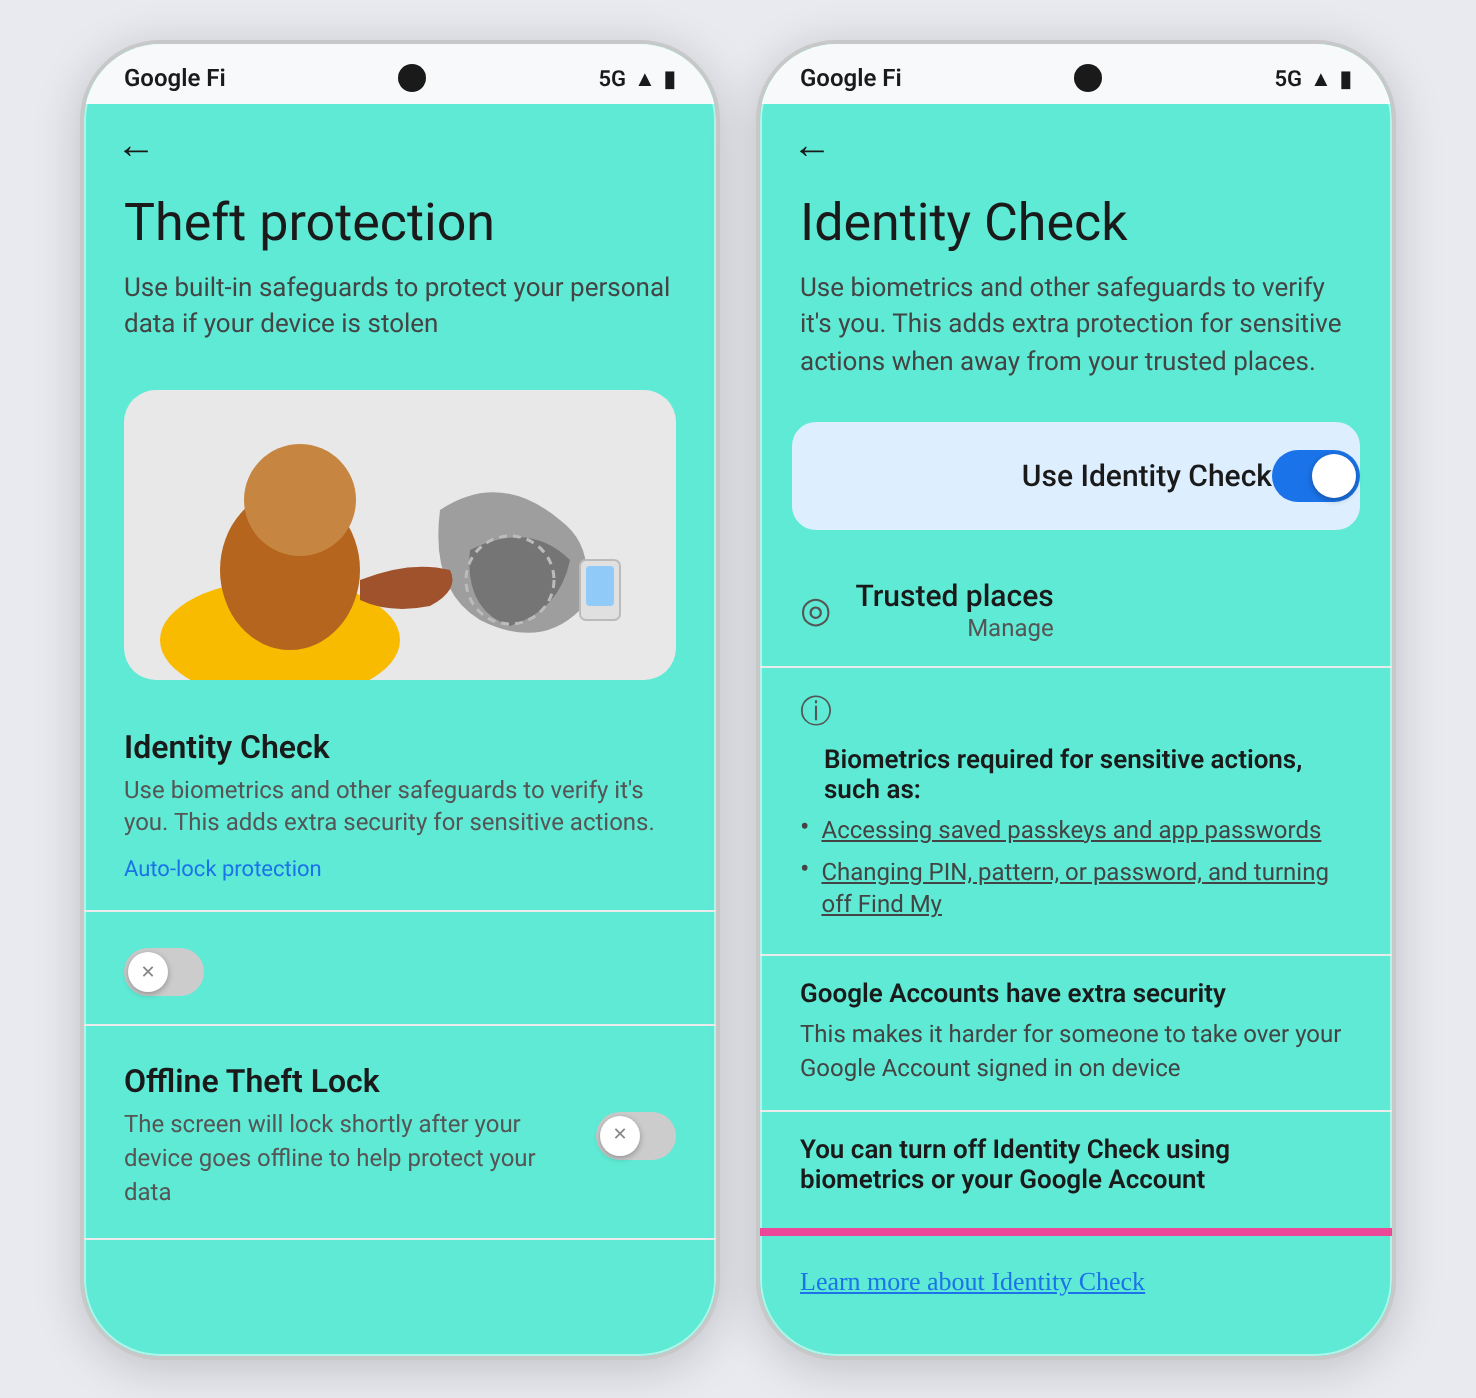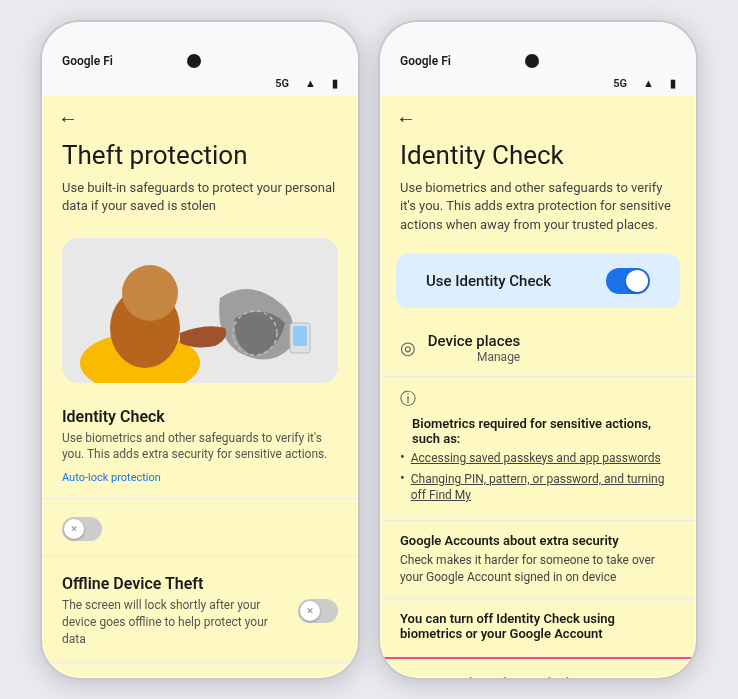--- a/index.html
+++ b/index.html
@@ -13,21 +13,21 @@
       padding: 20px;
     }
     .phones-container {
       display: flex;
       gap: 18px;
       align-items: center;
     }
     .phone {
       width: 320px;
       height: 660px;
-      background: #fef9c3;
+      background: #5eead4;
       border-radius: 40px;
       border: 2px solid #c8c8c8;
       box-shadow: 0 4px 24px rgba(0,0,0,0.18), inset 0 0 0 1px rgba(255,255,255,0.5);
       overflow: hidden;
       position: relative;
       display: flex;
       flex-direction: column;
     }
     .phone-status-bar {
       display: flex;
@@ -42,23 +42,22 @@
     }
     .phone-notch {
       width: 14px;
       height: 14px;
       background: #1a1a1a;
       border-radius: 50%;
     }
     .status-icons {
       display: flex;
       align-items: center;
-      gap: 16px;
+      gap: 4px;
       font-size: 11px;
-      margin-top: 45px;
     }
     .phone-content {
       flex: 1;
       overflow: hidden;
       display: flex;
       flex-direction: column;
     }
     .back-arrow {
       padding: 8px 16px 4px 16px;
       font-size: 20px;
@@ -165,24 +164,24 @@
     }
     .identity-subtitle {
       font-size: 13px;
       color: #444;
       line-height: 1.4;
     }
     .identity-toggle-card {
       margin: 4px 16px 12px 16px;
       background: #ddeeff;
       border-radius: 12px;
-      padding: 14px 30px;
-      display: flex;
-      align-items: center;
-      justify-content: space-between;
+      padding: 14px 0;
+      display: flex;
+      align-items: center;
+      justify-content: flex-end;
     }
     .identity-toggle-label {
       font-size: 15px;
       font-weight: 500;
       color: #1a1a1a;
     }
     .toggle-on {
       width: 44px;
       height: 26px;
       background: #1a73e8;
@@ -273,21 +272,21 @@
       color: #1a1a1a;
       margin-bottom: 4px;
     }
     .extra-security-text {
       font-size: 12px;
       color: #444;
       line-height: 1.4;
     }
     .turn-off-section {
       padding: 12px 20px;
-      border-bottom: 2px solid #ec4899;
+      border-bottom: 4px solid #ec4899;
     }
     .turn-off-title {
       font-size: 13px;
       font-weight: 600;
       color: #1a1a1a;
       margin-bottom: 4px;
     }
     .turn-off-text {
       font-size: 12px;
       color: #444;
@@ -315,21 +314,21 @@
       <div class="status-icons">
         <span>5G</span>
         <span>▲</span>
         <span>▮</span>
       </div>
     </div>
     <div class="phone-content theft-screen">
       <div class="back-arrow">←</div>
       <div class="theft-header">
         <div class="theft-title">Theft protection</div>
-        <div class="theft-subtitle">Use built-in safeguards to protect your personal data if your saved is stolen</div>
+        <div class="theft-subtitle">Use built-in safeguards to protect your personal data if your device is stolen</div>
       </div>
 
       <div class="theft-image">
         <svg width="100%" height="100%" viewBox="0 0 260 145" xmlns="http://www.w3.org/2000/svg">
 
           <rect width="260" height="145" fill="#e8e8e8" rx="16"></rect>
 
           <ellipse cx="70" cy="125" rx="60" ry="30" fill="#f9bb00"></ellipse>
 
           <ellipse cx="75" cy="90" rx="35" ry="40" fill="#b5651d"></ellipse>
@@ -359,21 +358,21 @@
         <div class="toggle-row">
           <div class="toggle-off">
             <div class="toggle-off-knob">✕</div>
           </div>
         </div>
       </div>
 
       <div class="section-item">
         <div class="toggle-row">
           <div style="flex:1; padding-right:12px;">
-            <div class="section-title">Offline Device Theft</div>
+            <div class="section-title">Offline Theft Lock</div>
             <div class="section-desc">The screen will lock shortly after your device goes offline to help protect your data</div>
           </div>
           <div class="toggle-off">
             <div class="toggle-off-knob">✕</div>
           </div>
         </div>
       </div>
     </div>
   </div>
 
@@ -397,43 +396,43 @@
       <div class="identity-toggle-card">
         <span class="identity-toggle-label">Use Identity Check</span>
         <div class="toggle-on">
           <div class="toggle-on-knob"></div>
         </div>
       </div>
 
       <div class="trusted-places-row">
         <div class="trusted-icon">◎</div>
         <div class="trusted-text-block">
-          <div class="trusted-title">Device places</div>
+          <div class="trusted-title">Trusted places</div>
           <div class="trusted-manage">Manage</div>
         </div>
       </div>
 
       <div class="info-section">
         <div class="info-icon-row">
           <span class="info-circle">ⓘ</span>
         </div>
         <div class="info-bold">Biometrics required for sensitive actions, such as:</div>
         <div class="bullet-item">
           <span class="bullet-dot">•</span>
           <span class="info-text">Accessing saved passkeys and app passwords</span>
         </div>
         <div class="bullet-item">
           <span class="bullet-dot">•</span>
           <span class="info-text">Changing PIN, pattern, or password, and turning off Find My</span>
         </div>
       </div>
 
       <div class="extra-security-section">
-        <div class="extra-security-title">Google Accounts about extra security</div>
-        <div class="extra-security-text">Check makes it harder for someone to take over your Google Account signed in on device</div>
+        <div class="extra-security-title">Google Accounts have extra security</div>
+        <div class="extra-security-text">This makes it harder for someone to take over your Google Account signed in on device</div>
       </div>
 
       <div class="turn-off-section">
         <div class="turn-off-title">You can turn off Identity Check using biometrics or your Google Account</div>
       </div>
 
       <div class="learn-more-section">
         <a class="learn-more-link">Learn more about Identity Check</a>
       </div>
 

